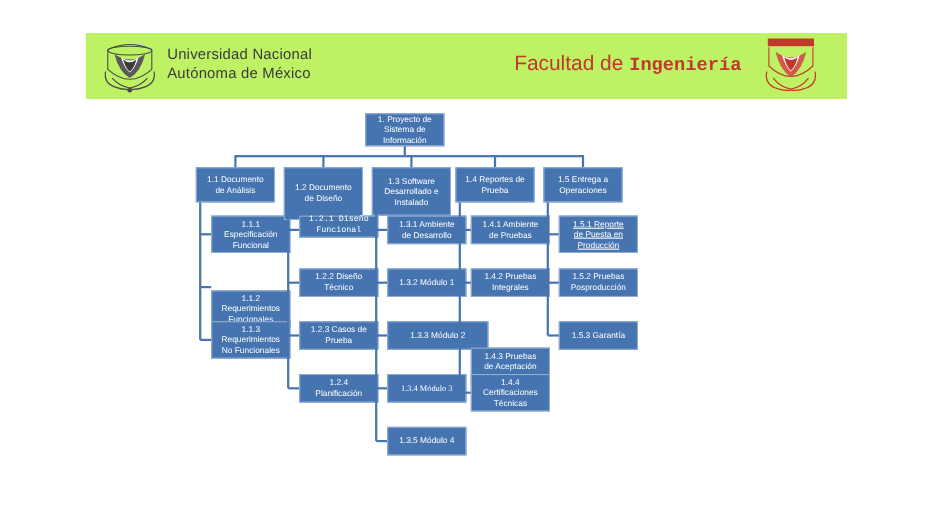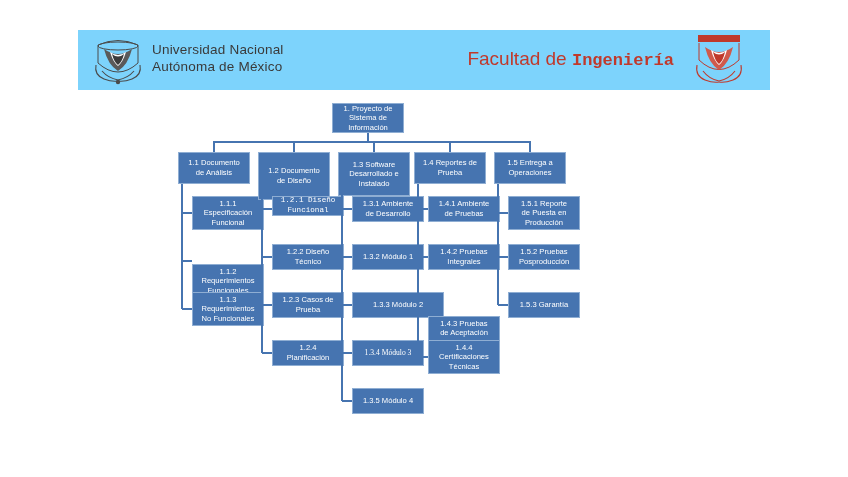--- a/index.html
+++ b/index.html
@@ -9,21 +9,21 @@
     background:#ffffff;
     font-family:"Liberation Sans", sans-serif;
     overflow:hidden;
     position:relative;
   }
   #stage{position:absolute;left:0;top:0;width:848px;height:477px;}
 
   
   .header-band{
     position:absolute;left:78px;top:30px;width:692px;height:60px;
-    background:#7dd3fc;
+    background:#bef264;
   }
   .unam-logo{
     position:absolute;left:12px;top:3px;width:56px;height:54px;
   }
   .unam-text{
     position:absolute;left:74px;top:11px;
     font-size:13.5px;line-height:17px;color:#3a3a3a;
     letter-spacing:.2px;white-space:pre-line;
   }
   .fi-text{
@@ -177,21 +177,21 @@
 de Usuario</div>
       <div class="line h" style="left: 418px; top: 356.2px; width: 10px; height: 1.6px;"></div>
       <div class="node" style="left: 428px; top: 340px; width: 72px; height: 34px;">1.4.4
 Certificaciones
 Técnicas</div>
       <div class="line v" style="left: 529.2px; top: 141px; width: 1.6px; height: 11px;"></div>
       <div class="node" style="left: 494px; top: 152px; width: 72px; height: 32px;">1.5 Entrega a
 Operaciones</div>
       <div class="line v" style="left: 497.2px; top: 184px; width: 1.6px; height: 121px;"></div>
       <div class="line h" style="left: 498px; top: 212.2px; width: 10px; height: 1.6px;"></div>
-      <div class="node" style="left: 508px; top: 196px; width: 72px; height: 34px;">1.5.1 Reporte
+      <div class="node" style="left: 508px; top: 196px; width: 72px; height: 34px; text-decoration: underline;">1.5.1 Reporte
 de Puesta en
 Producción</div>
       <div class="line h" style="left: 498px; top: 256.2px; width: 10px; height: 1.6px;"></div>
       <div class="node" style="left: 508px; top: 244px; width: 72px; height: 26px;">1.5.2 Pruebas
 Posproducción</div>
       <div class="line h" style="left: 498px; top: 304.2px; width: 10px; height: 1.6px;"></div>
       <div class="node" style="left: 508px; top: 292px; width: 72px; height: 26px;">1.5.3 Garantía</div>
     </div>
 
 </div>

